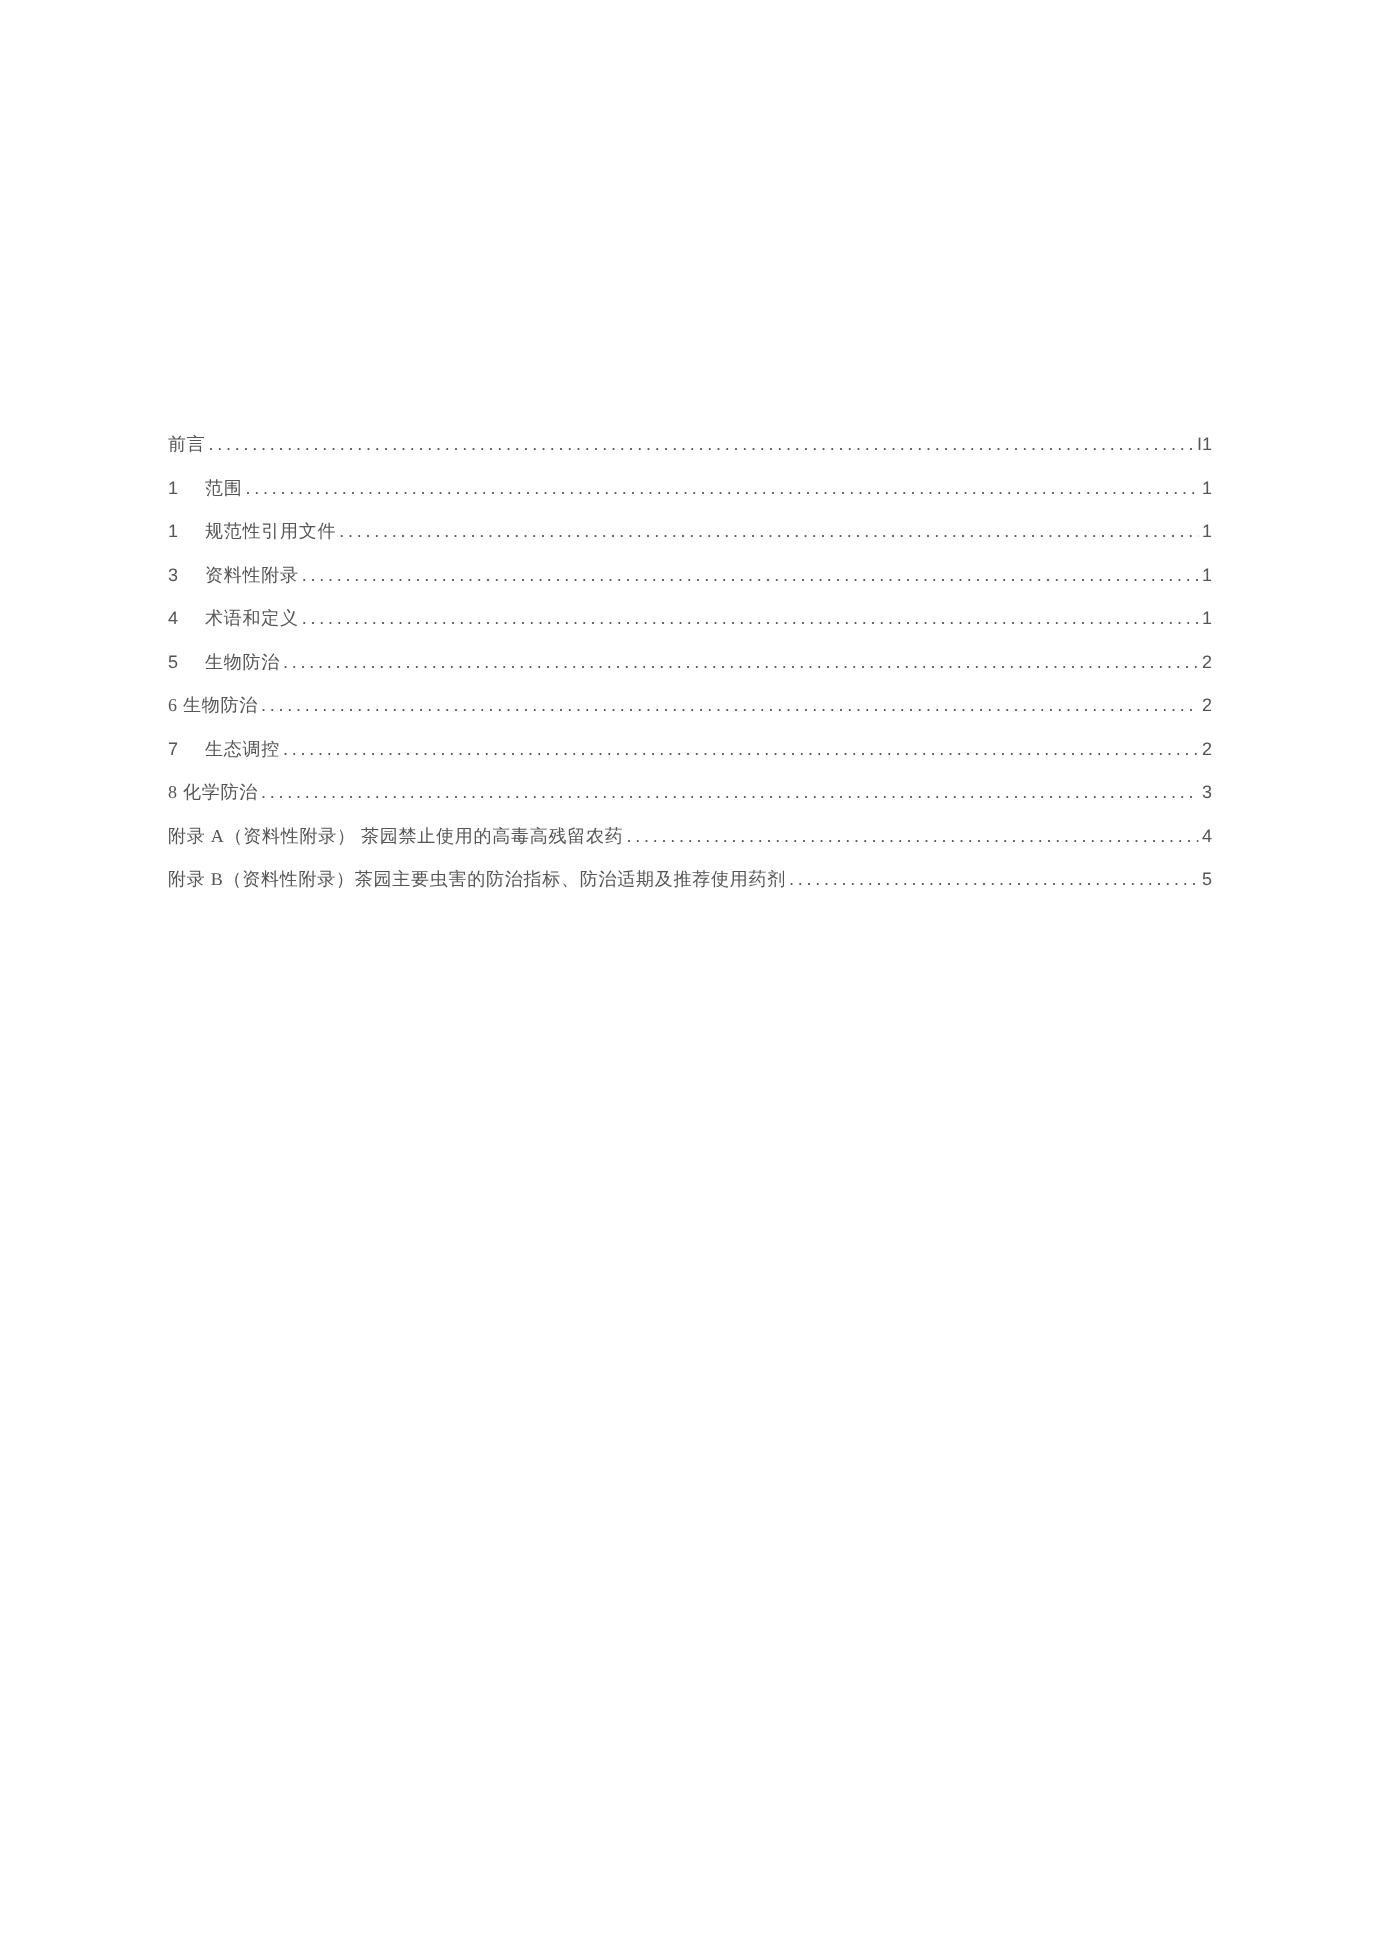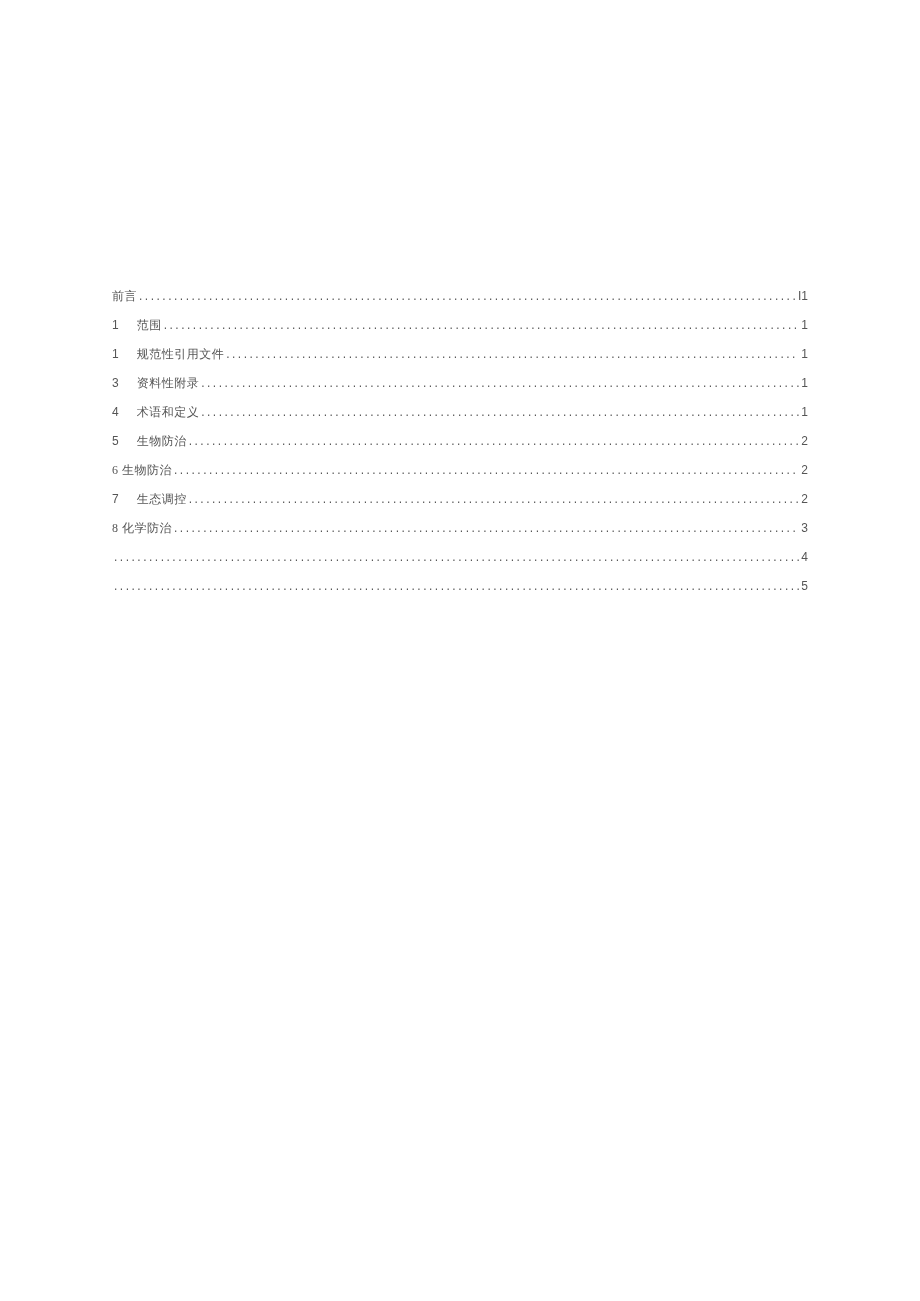--- a/index.html
+++ b/index.html
@@ -98,20 +98,22 @@
       <span class="toc-dots"></span>
       <span class="toc-page">2</span>
     </div>
     <div class="toc-entry">
       <span class="toc-num-tight">8</span>
       <span class="toc-label">化学防治</span>
       <span class="toc-dots"></span>
       <span class="toc-page">3</span>
     </div>
     <div class="toc-entry">
+      <span class="toc-label">附录 A（资料性附录） 茶园禁止使用的高毒高残留农药</span>
       <span class="toc-dots"></span>
       <span class="toc-page">4</span>
     </div>
     <div class="toc-entry">
+      <span class="toc-label">附录 B（资料性附录）茶园主要虫害的防治指标、防治适期及推荐使用药剂</span>
       <span class="toc-dots"></span>
       <span class="toc-page">5</span>
     </div>
   </div>
 
 </body></html>

